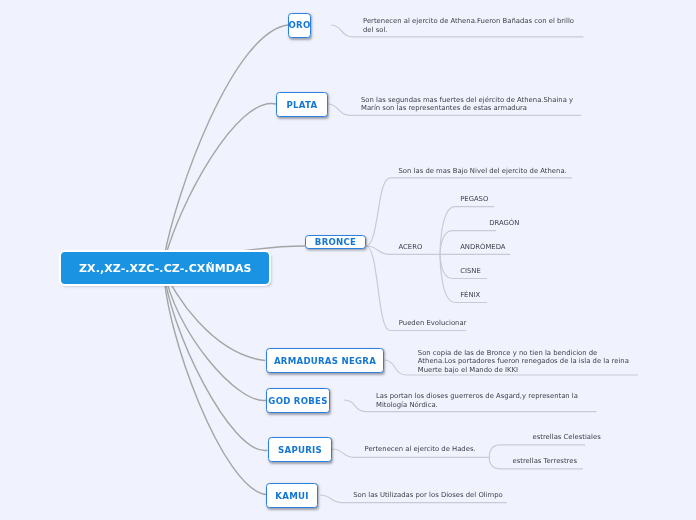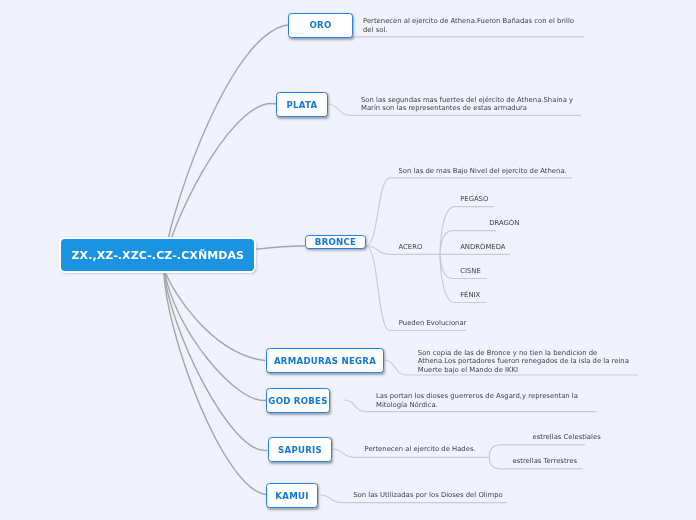--- a/index.html
+++ b/index.html
@@ -45,25 +45,25 @@
     <g fill="none" stroke="#c8cbd3" stroke-width="1.2">
       <path d="M440,254.4 C440,253 440.2,206.7 455,206.7 L494,206.7"></path>
       <path d="M440,254.4 C440,253.6 440.6,230.6 452,230.6 L496,230.6"></path>
       <path d="M440,254.4 C440,255.3 440.6,278.5 452,278.5 L487.2,278.5"></path>
       <path d="M440,254.4 C440,255.9 440.2,302.5 455,302.5 L487,302.5"></path>
       <path d="M490,457.3 C488.5,456.7 489,444.9 500,444.9 L585,444.9"></path>
       <path d="M490,457.3 C488.5,458 489,468.9 500,468.9 L583,468.9"></path>
     </g>
   </svg>
 
-  <div class="node root" style="left:61.3px;top:239px;width:193px;height:32px;">
+  <div class="node root" style="left:61.3px;top:252px;width:208px;height:32px;">
     <span>ZX.,XZ-.XZC-.CZ-.CXÑMDAS</span>
   </div>
 
-  <div class="node lvl1" style="left:288px;top:12.9px;width:65px;height:25px;justify-content:center;">
+  <div class="node lvl1" style="left:288px;top:12.9px;width:23px;height:25px;justify-content:center;">
     <span>ORO</span>
   </div>
   <div class="node lvl1" style="left:276px;top:92px;width:52px;height:25px;">
     <span>PLATA</span>
   </div>
   <div class="node lvl1" style="left:305px;top:234.6px;width:61px;height:14px;">
     <span>BRONCE</span>
   </div>
   <div class="node lvl1" style="left:266px;top:348px;width:118px;height:25px;">
     <span>ARMADURAS NEGRA</span>

